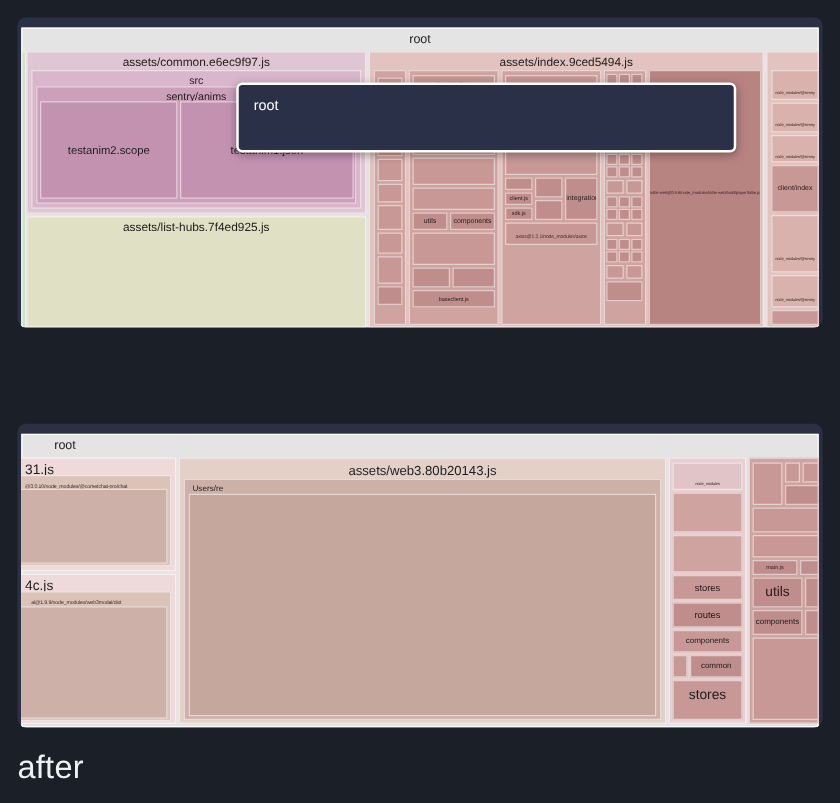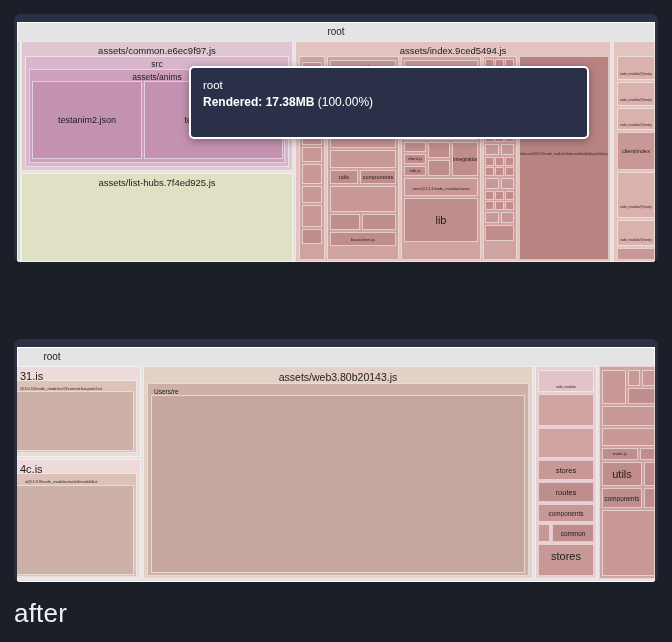--- a/index.html
+++ b/index.html
@@ -152,24 +152,24 @@
           <div class="cell-label root-label">root</div>
         </div>
 
         <div class="cell c-pink1" style="left:4px;top:19px;width:272px;height:130px;">
           <div class="cell-label lvl1-label">assets/common.e6ec9f97.js</div>
         </div>
         <div class="cell c-pink2" style="left:8px;top:34px;width:264px;height:111px;">
           <div class="cell-label lvl2-label">src</div>
         </div>
         <div class="cell c-pink3" style="left:12px;top:47px;width:256px;height:94px;">
-          <div class="cell-label lvl2-label">assets/anims</div>
+          <div class="cell-label lvl2-label">sentry/anims</div>
         </div>
         <div class="cell c-pink4" style="left:15px;top:59px;width:110px;height:78px;">
-          <div class="center-label">testanim2.json</div>
+          <div class="center-label">testanim2.scope</div>
         </div>
         <div class="cell c-pink4" style="left:127px;top:59px;width:139px;height:78px;">
           <div class="center-label">testanim1.json</div>
         </div>
 
         <div class="cell c-olive1" style="left:4px;top:151px;width:272px;height:89px;">
           <div class="cell-label lvl1-label">assets/list-hubs.7f4ed925.js</div>
         </div>
 
         <div class="cell c-mint" style="left:0;top:19px;width:4px;height:221px;"></div>
@@ -228,23 +228,20 @@
         <div class="cell c-rose5" style="left:387px;top:144px;width:22px;height:10px;">
           <div class="cell-label micro" style="top:1px;">sdk.js</div>
         </div>
         <div class="cell c-rose5" style="left:411px;top:120px;width:22px;height:16px;"></div>
         <div class="cell c-rose5" style="left:411px;top:138px;width:22px;height:16px;"></div>
         <div class="cell c-rose5" style="left:435px;top:120px;width:26px;height:34px;">
           <div class="center-label small">integrations</div>
         </div>
         <div class="cell c-rose4" style="left:387px;top:156px;width:74px;height:18px;">
           <div class="cell-label tiny" style="top:7px;font-size:4px;">axios@1.2.1/node_modules/axios</div>
-        </div>
-        <div class="cell c-rose5" style="left:387px;top:176px;width:74px;height:44px;">
-          <div class="center-label big">lib</div>
         </div>
 
         <div class="cell c-rose3" style="left:466px;top:34px;width:34px;height:204px;"></div>
         <div class="cell c-rose5" style="left:468px;top:37px;width:9px;height:9px;"></div>
         <div class="cell c-rose5" style="left:478px;top:37px;width:9px;height:9px;"></div>
         <div class="cell c-rose5" style="left:488px;top:37px;width:9px;height:9px;"></div>
         <div class="cell c-rose5" style="left:468px;top:47px;width:9px;height:9px;"></div>
         <div class="cell c-rose5" style="left:478px;top:47px;width:9px;height:9px;"></div>
         <div class="cell c-rose5" style="left:488px;top:47px;width:9px;height:9px;"></div>
         <div class="cell c-rose5" style="left:468px;top:57px;width:9px;height:9px;"></div>
@@ -307,25 +304,20 @@
           <div class="cell-label tiny" style="top:32px;">node_modules/@sentry</div>
         </div>
         <div class="cell c-rose2" style="left:600px;top:198px;width:38px;height:26px;">
           <div class="cell-label tiny" style="top:17px;">node_modules/@sentry</div>
         </div>
         <div class="cell c-rose4" style="left:600px;top:226px;width:38px;height:12px;"></div>
       </div>
 
       <div class="tooltip" id="tooltip-before">
         <div class="tt-title">root</div>
-        <div class="tt-size">
-          <b>Rendered:</b>
-          <b>17.38MB</b>
-          <span>(100.00%)</span>
-        </div>
         <div class="tt-spacer"></div>
       </div>
     </div>
   </div>
 
 
   <div class="figure" id="figure-after">
     <div class="treemap-panel">
       <div class="panel-topbar"></div>
       <div class="treemap-surface">

